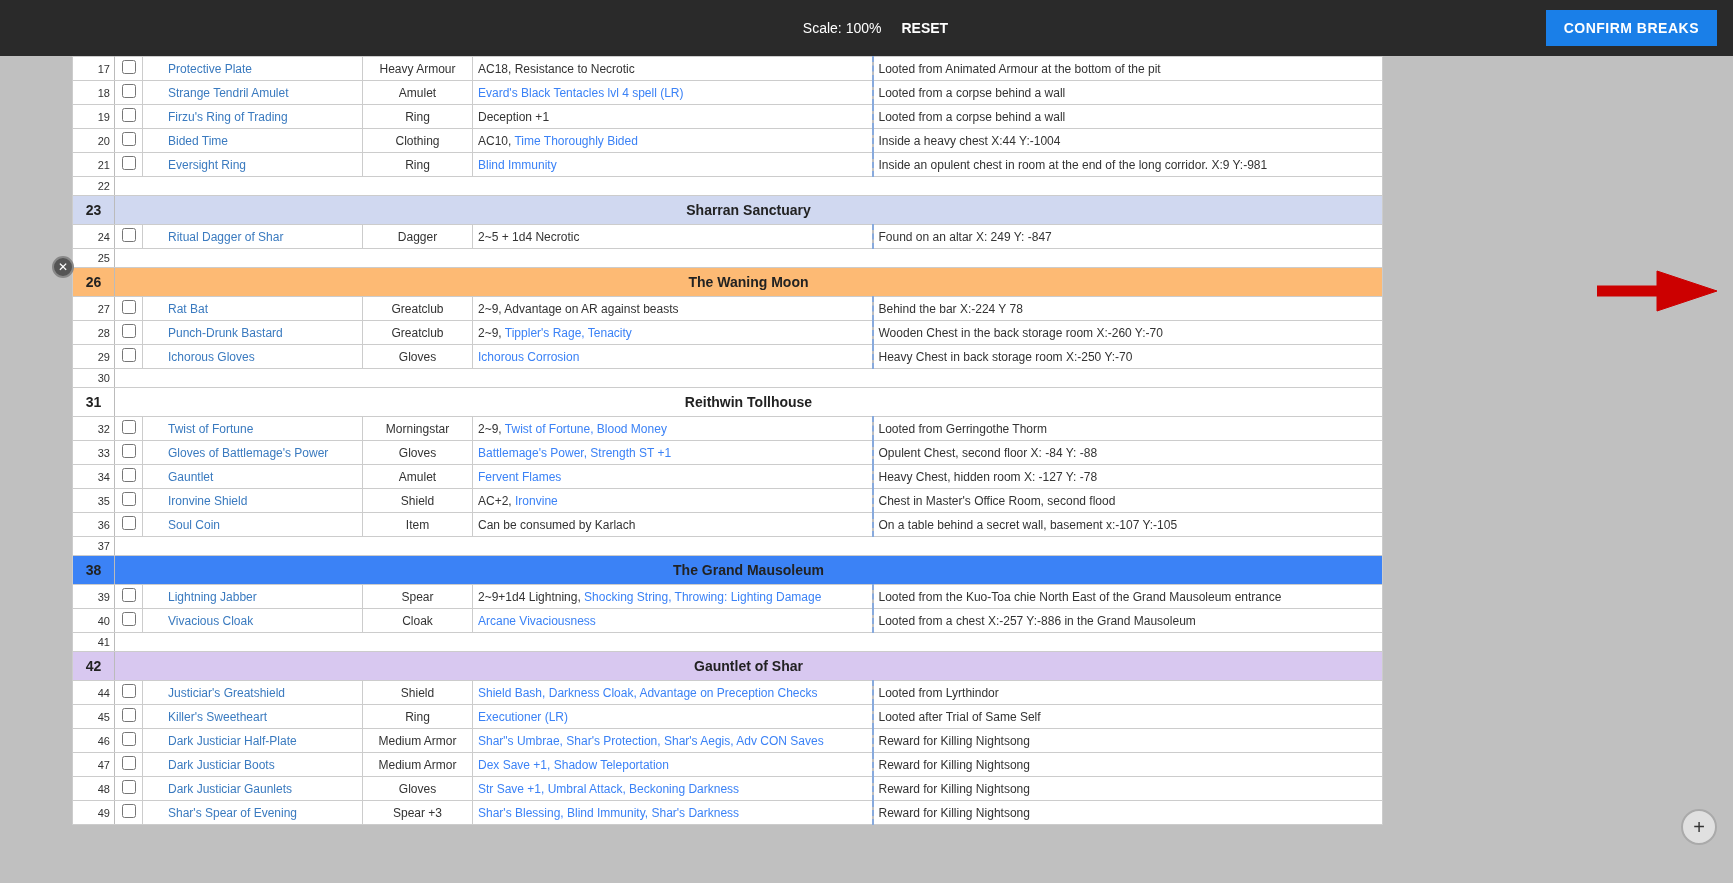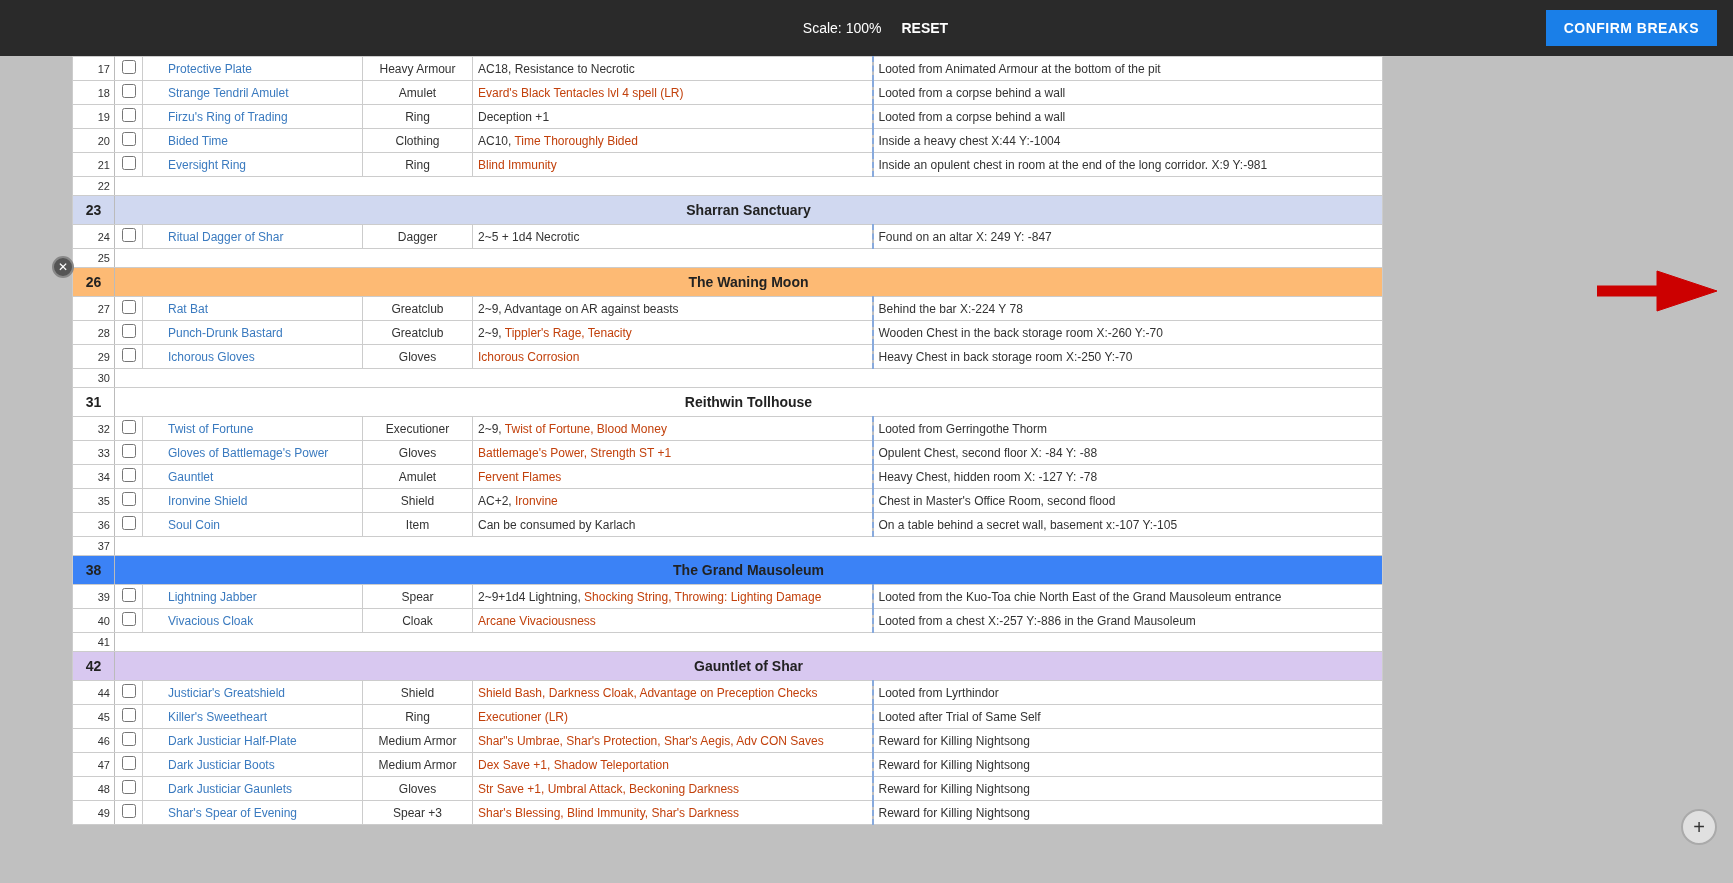--- a/index.html
+++ b/index.html
@@ -130,21 +130,21 @@
     td.check-cell {
       text-align: center;
       background: #fff;
     }
 
     td.name-cell { color: #3a7abf; }
     td.type-cell { color: #333; text-align: center; }
     td.props-cell { color: #333; }
     td.loc-cell { color: #333; }
 
-    .orange { color: #c2410c; }
+    .orange { color: #3b82f6; }
     .blue-link { color: #3a7abf; padding-left: 25px; }
 
     tr.section-header td {
       text-align: center;
       font-weight: bold;
       font-size: 14px;
       padding: 6px;
     }
 
     tr.section-sharran td { background: #d0d8f0; color: #222; }
@@ -290,21 +290,21 @@
           <td colspan="5"></td>
         </tr>
         <tr class="section-header section-reithwin">
           <td class="num-cell">31</td>
           <td colspan="5">Reithwin Tollhouse</td>
         </tr>
         <tr class="normal-row">
           <td class="num-cell">32</td>
           <td class="check-cell"><input type="checkbox" style=""></td>
           <td class="name-cell blue-link">Twist of Fortune</td>
-          <td class="type-cell">Executioner</td>
+          <td class="type-cell">Morningstar</td>
           <td class="props-cell dashed-col">2~9, <span class="orange">Twist of Fortune, Blood Money</span></td>
           <td class="loc-cell">Looted from Gerringothe Thorm</td>
         </tr>
         <tr class="normal-row">
           <td class="num-cell">33</td>
           <td class="check-cell"><input type="checkbox" style=""></td>
           <td class="name-cell blue-link">Gloves of Battlemage's Power</td>
           <td class="type-cell">Gloves</td>
           <td class="props-cell dashed-col"><span class="orange">Battlemage's Power, Strength ST +1</span></td>
           <td class="loc-cell">Opulent Chest, second floor X: -84 Y: -88</td>

